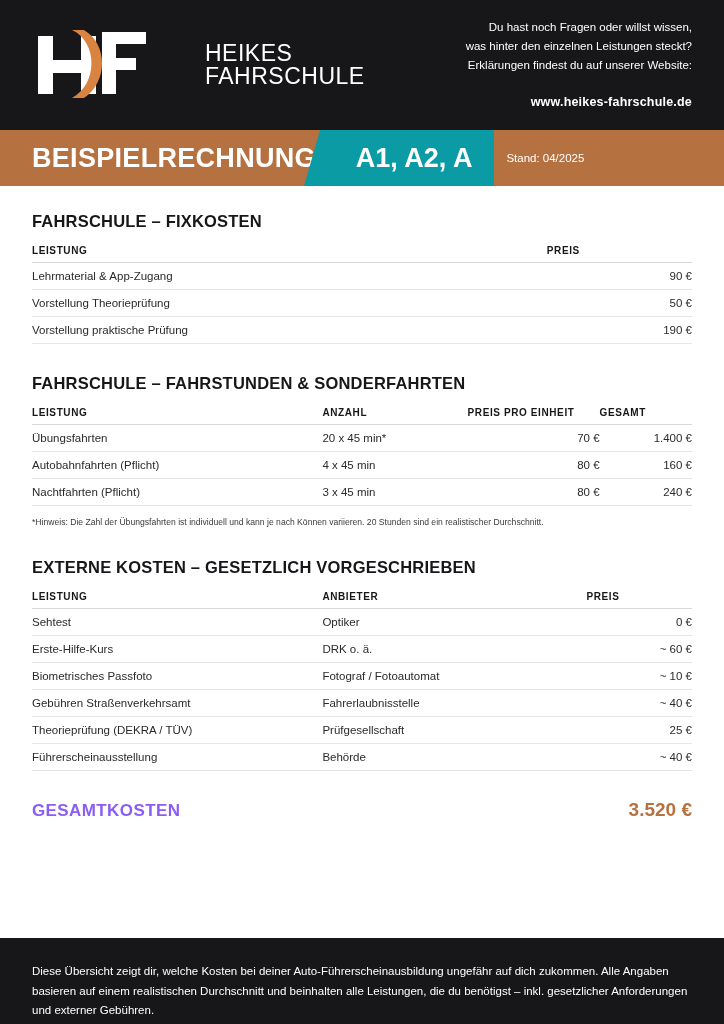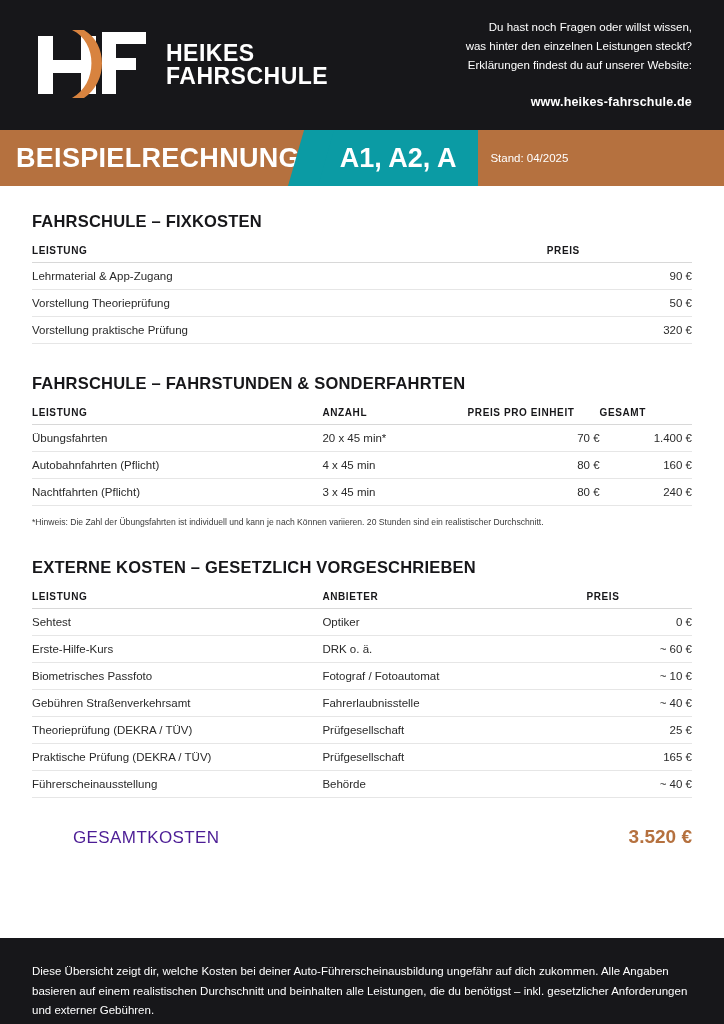--- a/index.html
+++ b/index.html
@@ -32,23 +32,24 @@
     align-items: center;
     gap: 14px;
   }
   .logo-mark {
     width: 120px;
     height: 74px;
     position: relative;
   }
   .logo-text {
     color: #ffffff;
-    font-weight: bold;
+    font-weight: normal;
     line-height: 1.02;
     letter-spacing: 0.5px;
+    margin-left: 39px;
   }
   .logo-text .l1 { font-size: 23px; display: block; }
   .logo-text .l2 { font-size: 23px; display: block; }
 
   .header-right {
     text-align: right;
     color: #ffffff;
     font-size: 11.5px;
     line-height: 1.65;
   }
@@ -65,21 +66,21 @@
     background: #b5713f;
     height: 56px;
     display: flex;
     align-items: stretch;
     position: relative;
   }
   .titlebar .main-title {
     flex: 0 0 auto;
     display: flex;
     align-items: center;
-    padding-left: 16px;
+    padding-left: 32px;
     padding-right: 18px;
     color: #ffffff;
     font-size: 27px;
     font-weight: bold;
     letter-spacing: 0.3px;
   }
   .titlebar .cat {
     background: #0b9ba4;
     display: flex;
     align-items: center;
@@ -152,25 +153,24 @@
 
   
   .total {
     display: flex;
     justify-content: space-between;
     align-items: baseline;
     margin-top: 28px;
     padding: 0 0 0 0;
   }
   .total .lbl {
-    color: #4c1d95;
+    color: #8b5cf6;
     font-size: 17px;
-    font-weight: normal;
+    font-weight: bold;
     letter-spacing: 0.4px;
-    margin-left: 41px;
   }
   .total .val {
     color: #b5713f;
     font-size: 19px;
     font-weight: bold;
   }
 
   
   .footer {
     position: absolute;
@@ -242,21 +242,21 @@
           <tr>
             <td>Lehrmaterial &amp; App-Zugang</td>
             <td class="ar">90 €</td>
           </tr>
           <tr>
             <td>Vorstellung Theorieprüfung</td>
             <td class="ar">50 €</td>
           </tr>
           <tr>
             <td>Vorstellung praktische Prüfung</td>
-            <td class="ar">320 €</td>
+            <td class="ar">190 €</td>
           </tr>
         </tbody>
       </table>
     </div>
 
     <div class="sec-gap"></div>
 
     <div>
       <div class="section-title">FAHRSCHULE – FAHRSTUNDEN &amp; SONDERFAHRTEN</div>
       <table class="t">
@@ -324,25 +324,20 @@
             <td>Gebühren Straßenverkehrsamt</td>
             <td>Fahrerlaubnisstelle</td>
             <td class="ar">~ 40 €</td>
           </tr>
           <tr>
             <td>Theorieprüfung (DEKRA / TÜV)</td>
             <td>Prüfgesellschaft</td>
             <td class="ar">25 €</td>
           </tr>
           <tr>
-            <td>Praktische Prüfung (DEKRA / TÜV)</td>
-            <td>Prüfgesellschaft</td>
-            <td class="ar">165 €</td>
-          </tr>
-          <tr>
             <td>Führerscheinausstellung</td>
             <td>Behörde</td>
             <td class="ar">~ 40 €</td>
           </tr>
         </tbody>
       </table>
     </div>
 
     <div class="total">
       <div class="lbl">GESAMTKOSTEN</div>

